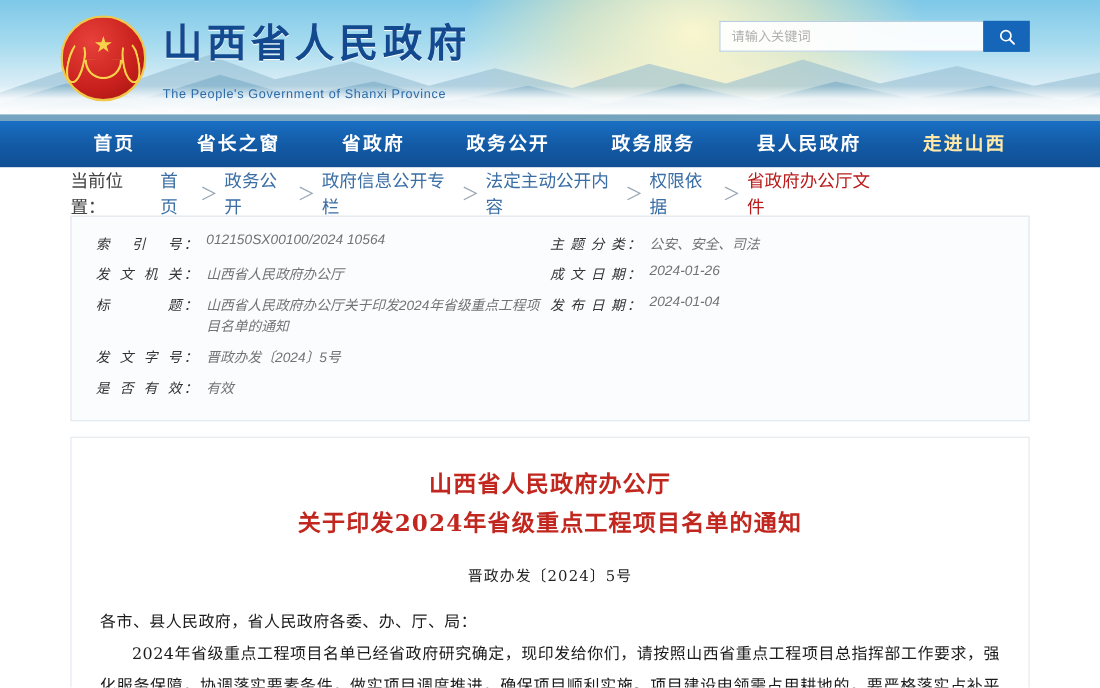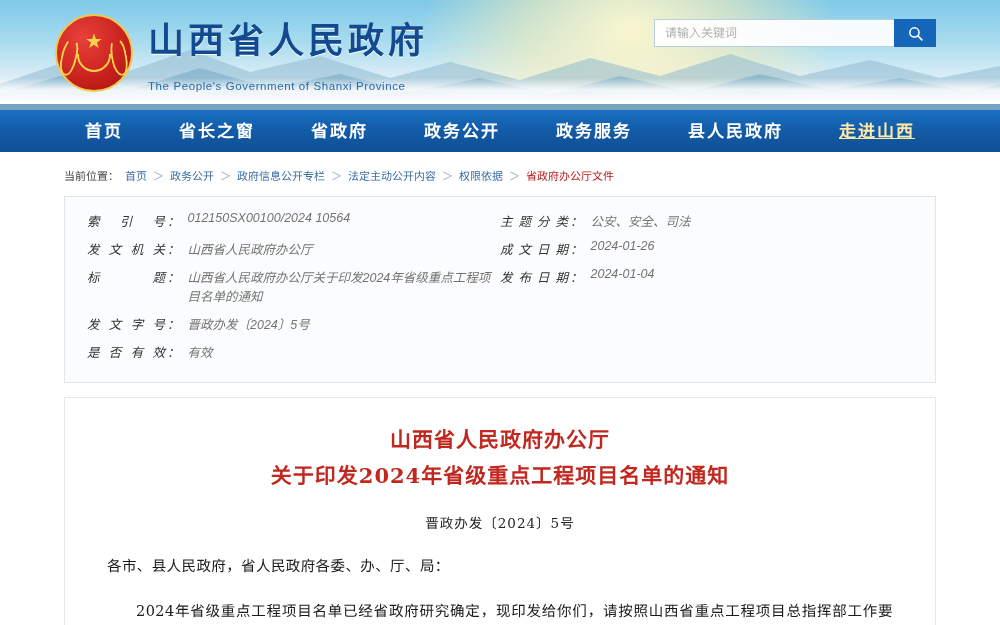--- a/index.html
+++ b/index.html
@@ -103,29 +103,29 @@
     gap: 0px;
   }
   .nav-item {
     color: #ffffff; font-size: 17px; font-weight: 700;
     font-family: "DejaVu Serif", "Liberation Serif", serif;
     letter-spacing: 2px;
     padding: 0 28px;
     line-height: 42px; cursor: pointer;
     white-space: nowrap;
   }
-  .nav-item.last { color: #ffe9a8; text-decoration: underline; }
+  .nav-item.last { color: #ffe9a8; }
 
   
   .crumb-bar {
     width: 800px; height: 30px;
     background: #ffffff;
     display: flex; align-items: center;
     padding-left: 64px;
-    font-size: 11px; color: #555;
+    font-size: 16px; color: #555;
     margin-top: 8px;
   }
   .crumb-label { color: #444; margin-right: 6px; }
   .crumb-link { color: #3a6ea5; cursor: pointer; }
   .crumb-sep { color: #9aa7b4; margin: 0 6px; }
   .crumb-cur { color: #b91c1c; }
 
   
   .meta-box {
     margin: 6px auto 0 auto;
@@ -168,21 +168,21 @@
     font-size: 13.5px; color: #222;
     letter-spacing: 1px;
   }
   .doc-body {
     margin-top: 20px;
     font-family: "DejaVu Serif", "Liberation Serif", serif;
     font-size: 14.5px; color: #1a1a1a; line-height: 29px;
     letter-spacing: 0.4px;
     text-align: justify;
   }
-  .doc-body p { margin: 16px; }
+  .doc-body p { margin: 0; }
   .doc-body p.indent { text-indent: 2em; }
 </style>
 </head>
 <body>
 
 <div class="banner">
   <div class="sun-glow"></div>
 
   <svg class="mtn" viewBox="0 0 1000 78" preserveAspectRatio="none">
     <path d="M0,52 L70,28 L120,42 L190,18 L250,40 L320,24 L390,46 L450,30 L520,48 L590,26 L660,44 L730,22 L800,44 L870,28 L940,46 L1000,34 L1000,78 L0,78 Z" fill="#8fb9cf" opacity="0.55"></path>

